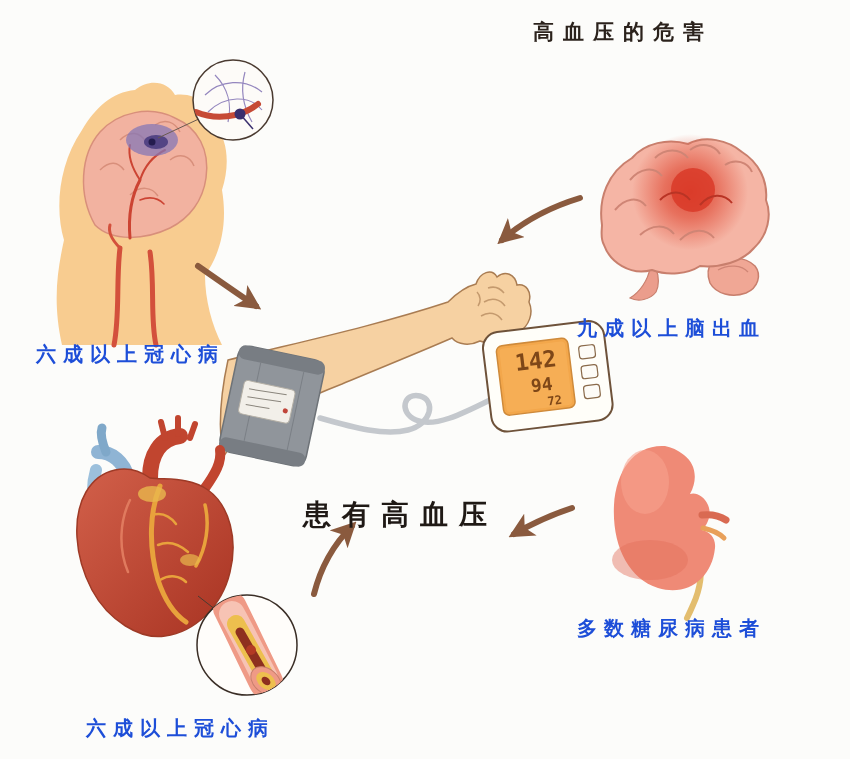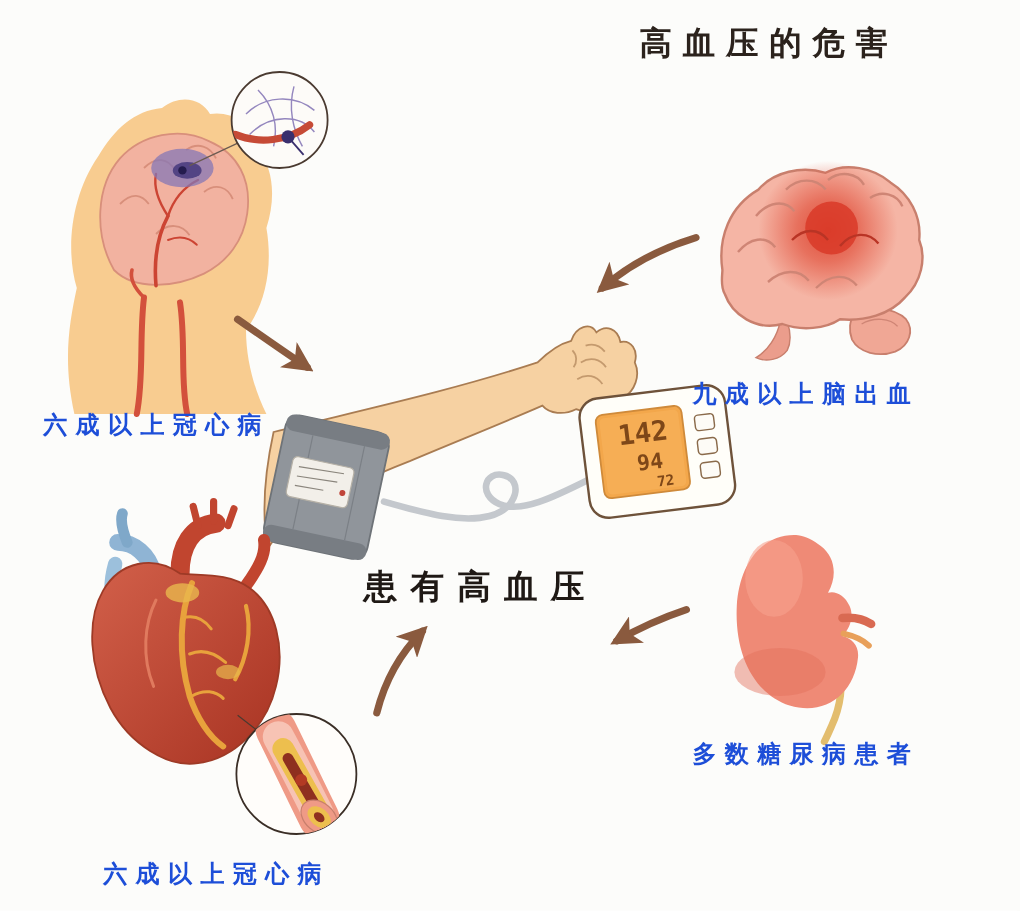--- a/index.html
+++ b/index.html
@@ -1,27 +1,27 @@
 <!DOCTYPE html>
 <html><head>
 <meta charset="utf-8">
 <style>
   html,body{margin:0;padding:0;}
   body{font-family:"DejaVu Sans", sans-serif; background:#ffffff;}
   .canvas{position:relative;width:850px;height:759px;background:#fcfcfa;overflow:hidden;}
   .canvas svg{position:absolute;left:0;top:0;}
-  .title{position:absolute;left:533px;top:18px;font-size:27px;font-weight:bold;
+  .title{position:absolute;left:533px;top:18px;font-size:21px;font-weight:bold;
          letter-spacing:9px;color:#2b221c;margin:0;white-space:nowrap;}
   .label{position:absolute;font-size:20px;font-weight:bold;letter-spacing:7px;
          color:#1d4ed8;white-space:nowrap;}
   .label-infarction{left:36px;top:341px;}
   .label-hemorrhage{left:577px;top:315px;}
   .label-coronary{left:86px;top:715px;}
   .label-diabetes{left:577px;top:615px;}
-  .center-label{position:absolute;left:303px;top:470px;font-size:28px;font-weight:bold;
+  .center-label{position:absolute;left:303px;top:496px;font-size:28px;font-weight:bold;
          letter-spacing:11px;color:#1f1915;white-space:nowrap;}
   .lcd{font-family:"DejaVu Sans Mono", monospace;font-weight:bold;fill:#7e4718;}
   .lcd-big{font-size:23px;}
   .lcd-mid{font-size:18px;}
   .lcd-small{font-size:12px;}
 </style>
 </head>
 <body>
 
 <div class="canvas">

